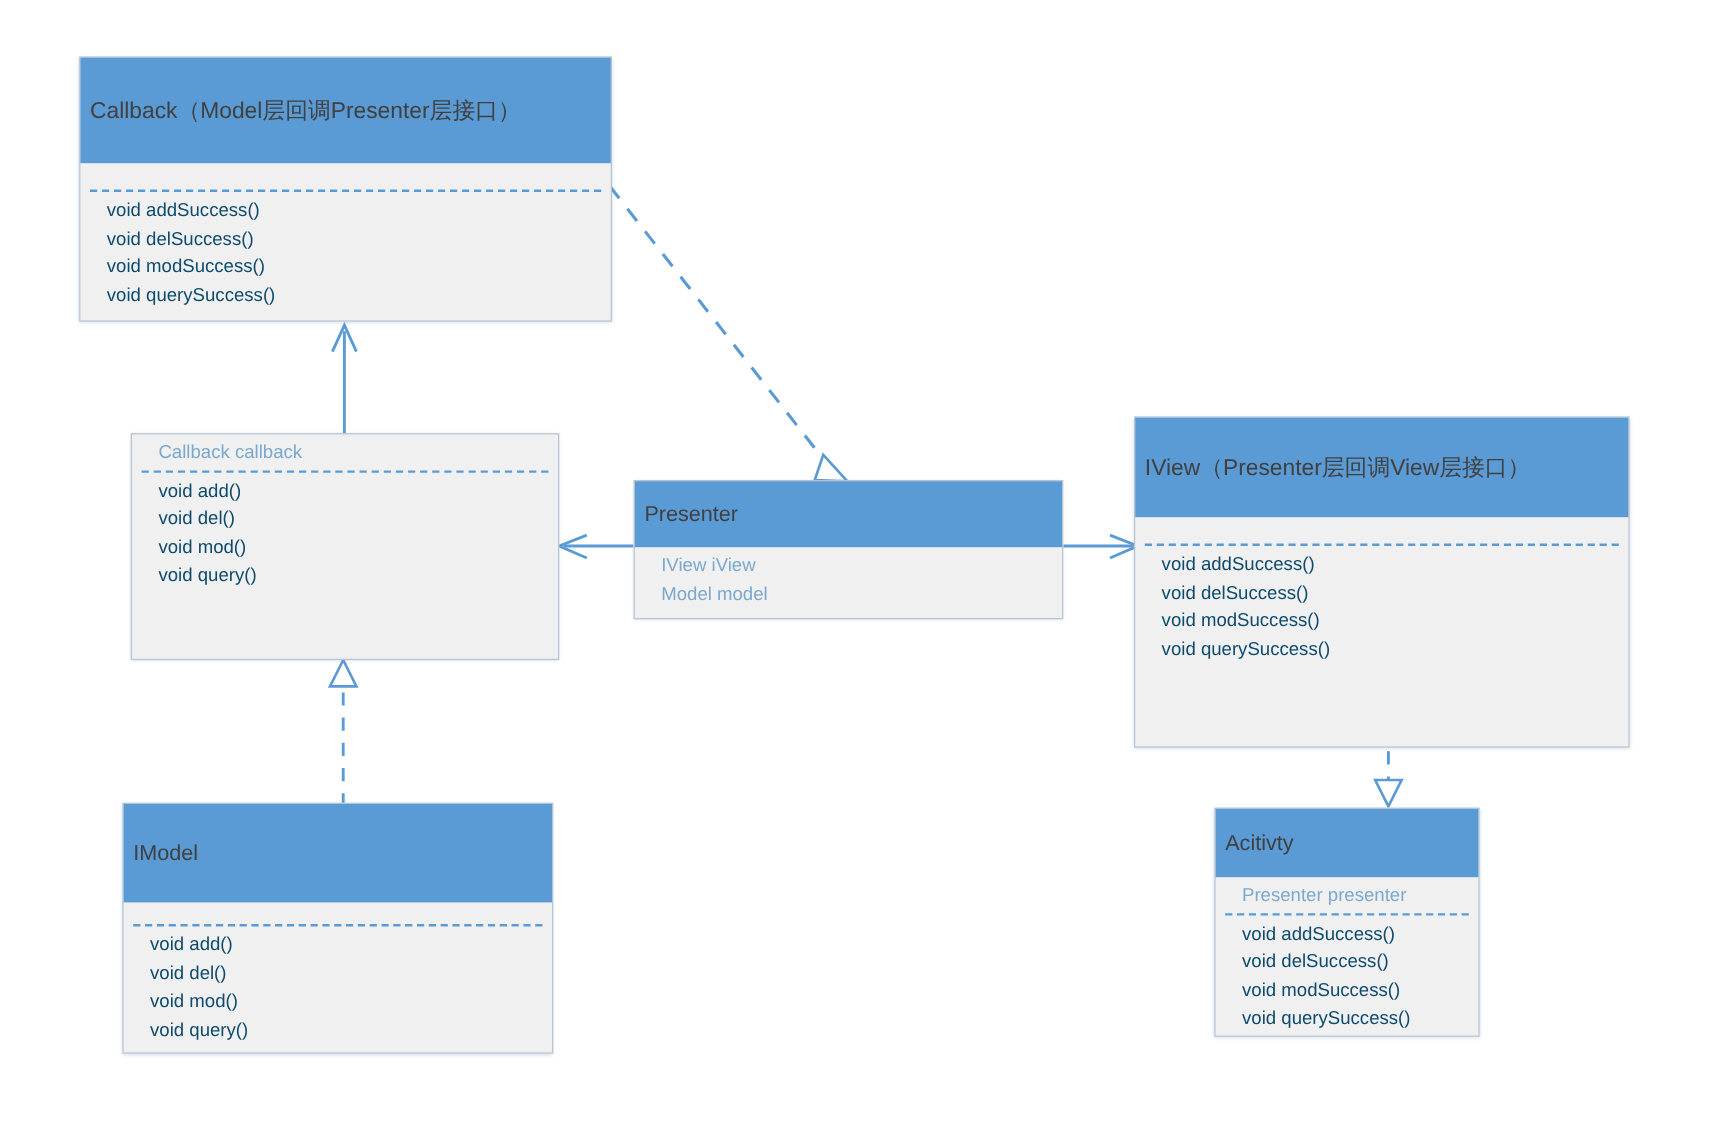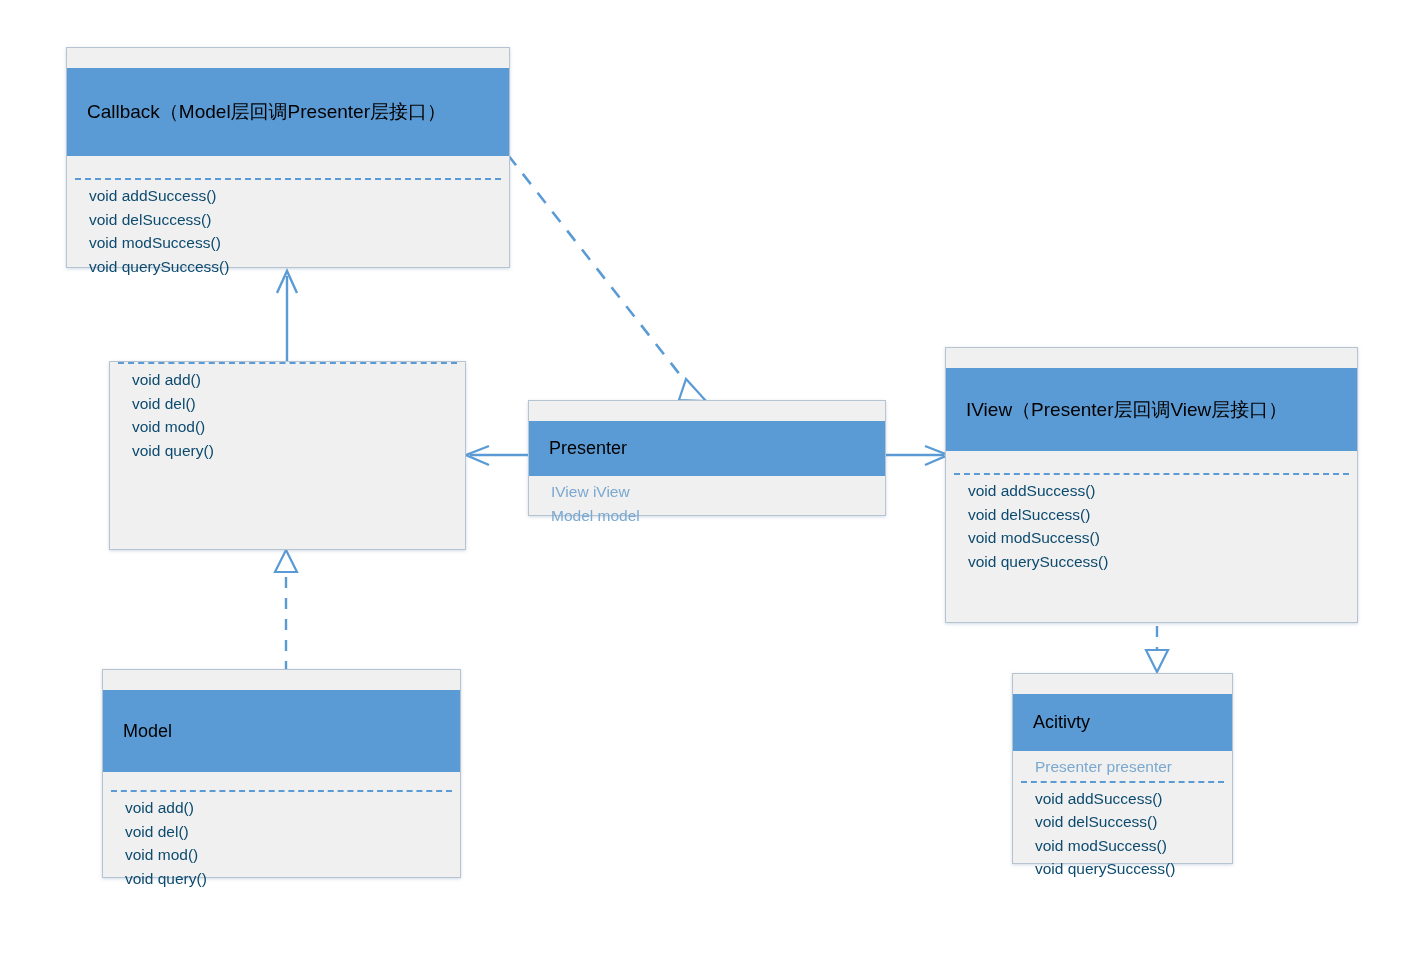--- a/index.html
+++ b/index.html
@@ -20,27 +20,26 @@
   .uml-box {
     position: absolute;
     box-sizing: border-box;
     background: #f0f0f0;
     border: 1px solid #b6c3d1;
     box-shadow: 0 1px 3px rgba(120,150,185,0.35);
   }
   .uml-header {
     box-sizing: border-box;
     background: #5b9bd5;
-    color: #000000;
+    color: #404040;
     display: flex;
     align-items: center;
-    padding-left: 20px;
+    padding-left: 8px;
     overflow: hidden;
     white-space: nowrap;
-    margin-top: 20px;
   }
   .uml-header.title-large {
     font-size: 19px;
   }
   .uml-header.title-small {
     font-size: 18px;
   }
   .uml-body {
     box-sizing: border-box;
     position: relative;
@@ -127,20 +126,23 @@
         <div class="row">void addSuccess()</div>
         <div class="row">void delSuccess()</div>
         <div class="row">void modSuccess()</div>
         <div class="row">void querySuccess()</div>
       </div>
     </div>
   </div>
 
   <div class="uml-box" style="left:109px; top:361px; width:357px; height:189px;">
     <div class="uml-body" style="height:134px;">
+      <div class="attr-area">
+        <div class="row">Callback callback</div>
+      </div>
       <div class="divider"></div>
       <div class="method-area">
         <div class="row">void add()</div>
         <div class="row">void del()</div>
         <div class="row">void mod()</div>
         <div class="row">void query()</div>
       </div>
     </div>
   </div>
 
@@ -162,21 +164,21 @@
       <div class="method-area">
         <div class="row">void addSuccess()</div>
         <div class="row">void delSuccess()</div>
         <div class="row">void modSuccess()</div>
         <div class="row">void querySuccess()</div>
       </div>
     </div>
   </div>
 
   <div class="uml-box" style="left:102px; top:669px; width:359px; height:209px;">
-    <div class="uml-header title-small" style="height:82px;">Model</div>
+    <div class="uml-header title-small" style="height:82px;">IModel</div>
     <div class="uml-body" style="height:127px;">
       <div class="attr-area empty" style="height:18px;"></div>
       <div class="divider"></div>
       <div class="method-area">
         <div class="row">void add()</div>
         <div class="row">void del()</div>
         <div class="row">void mod()</div>
         <div class="row">void query()</div>
       </div>
     </div>

